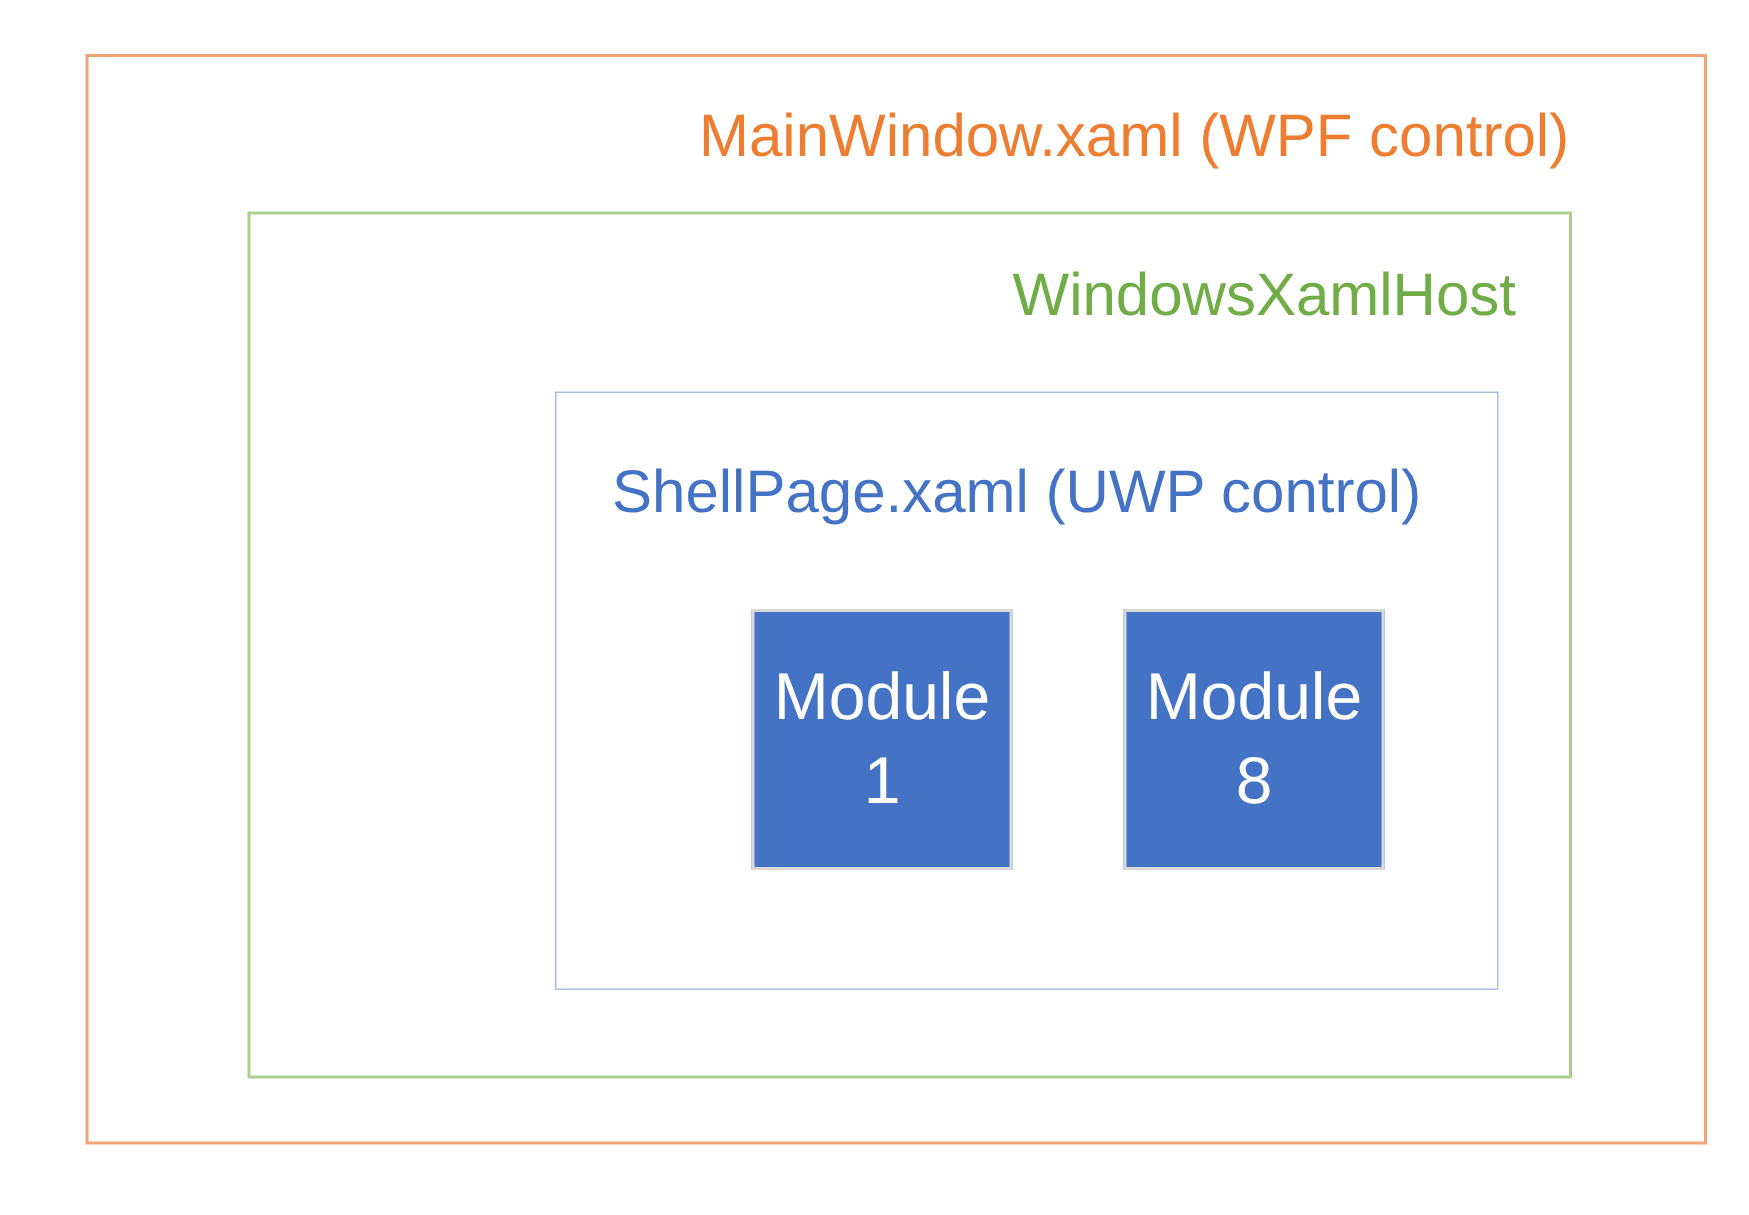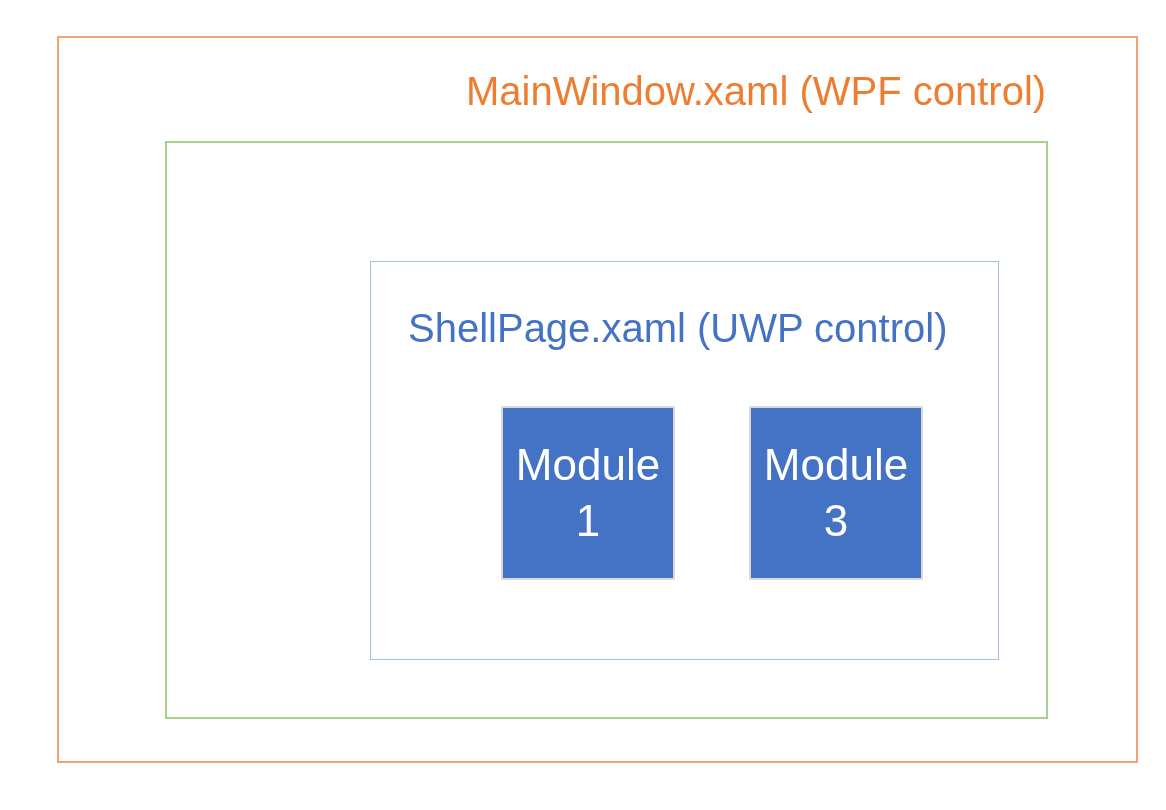--- a/index.html
+++ b/index.html
@@ -78,26 +78,27 @@
 <body>
 
 <div id="canvas">
 
   <div class="box" id="wpf-window-box"></div>
 
   <div class="label" id="wpf-window-label">MainWindow.xaml (WPF control)</div>
 
   <div class="box" id="xaml-host-box"></div>
 
+  <div class="label" id="xaml-host-label">WindowsXamlHost</div>
 
   <div class="box" id="shell-page-box"></div>
 
   <div class="label" id="shell-page-label">ShellPage.xaml (UWP control)</div>
 
   <div class="module" id="module-1">
     <div class="module-label">Module 1</div>
   </div>
 
   <div class="module" id="module-2">
-    <div class="module-label">Module 3</div>
+    <div class="module-label">Module 8</div>
   </div>
 
 </div>
 
 </body></html>

